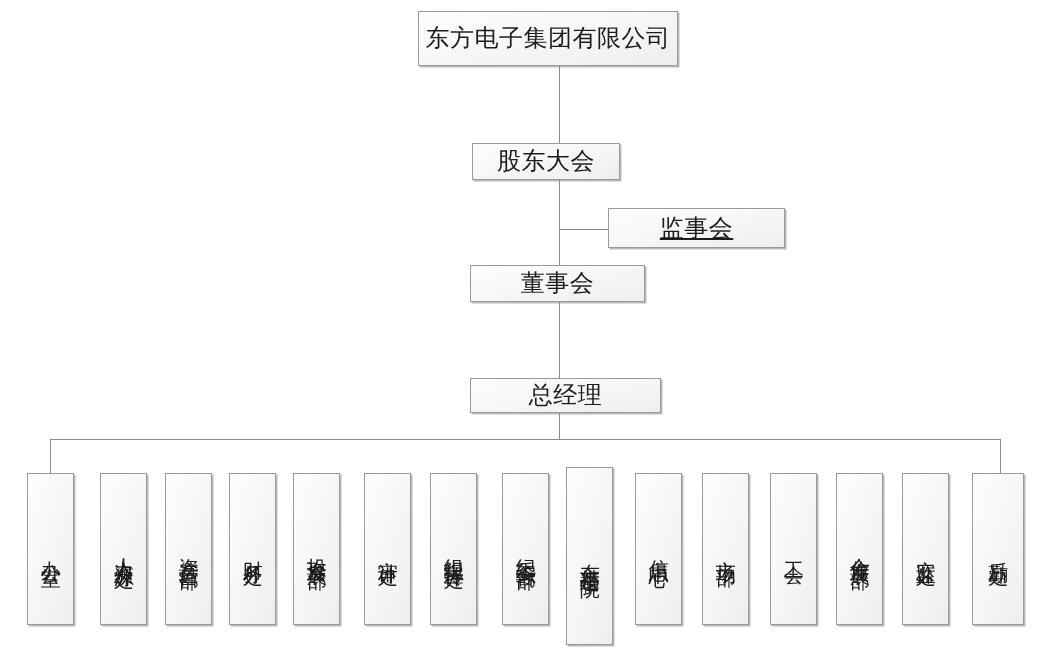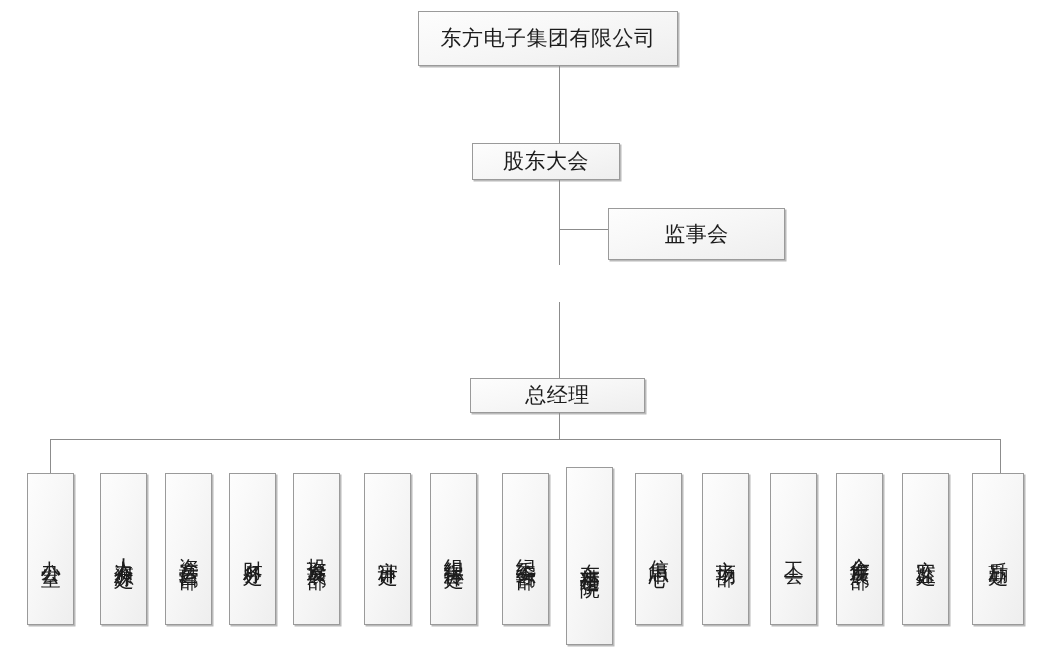--- a/index.html
+++ b/index.html
@@ -43,21 +43,21 @@
     align-items: center;
     justify-content: center;
     text-align: center;
     line-height: 1.18;
     color: #1c1c1c;
     letter-spacing: 0.5px;
   }
 
   
   .node.horiz {
-    font-size: 21px;
+    font-size: 24px;
     white-space: nowrap;
   }
 
   
   .node.vert {
     writing-mode: vertical-rl;
     text-orientation: upright;
     font-size: 20px;
     letter-spacing: 3px;
     padding: 6px 0;
@@ -76,26 +76,27 @@
   <div class="node horiz" style="left:418px; top:11px; width:260px; height:55px;">东方电子集团有限公司</div>
 
   <div class="conn v" style="left:559px; top:66px; height:77px;"></div>
 
   <div class="node horiz" style="left:472px; top:143px; width:148px; height:37px;">股东大会</div>
 
   <div class="conn v" style="left:559px; top:180px; height:85px;"></div>
 
   <div class="conn h" style="left:559px; top:229px; width:49px;"></div>
 
-  <div class="node horiz" style="left:608px; top:208px; width:177px; height:52px;">监事会</div>
+  <div class="node horiz" style="left:608px; top:208px; width:177px; height:40px;text-decoration:underline;">监事会</div>
 
+  <div class="node horiz" style="left:470px; top:265px; width:175px; height:37px;">董事会</div>
 
   <div class="conn v" style="left:559px; top:302px; height:76px;"></div>
 
-  <div class="node horiz" style="left:470px; top:378px; width:175px; height:35px;">总经理</div>
+  <div class="node horiz" style="left:470px; top:378px; width:191px; height:35px;">总经理</div>
 
   <div class="conn v" style="left:559px; top:413px; height:26px;"></div>
   <div class="conn h" style="left:50px; top:439px; width:951px;"></div>
   <div class="conn v" style="left:50px; top:439px; height:34px;"></div>
   <div class="conn v" style="left:1000px; top:439px; height:34px;"></div>
 
   <div class="node vert" style="left:27px; top:473px; width:47px; height:152px;">
     <span>办公室</span>
   </div>
 

